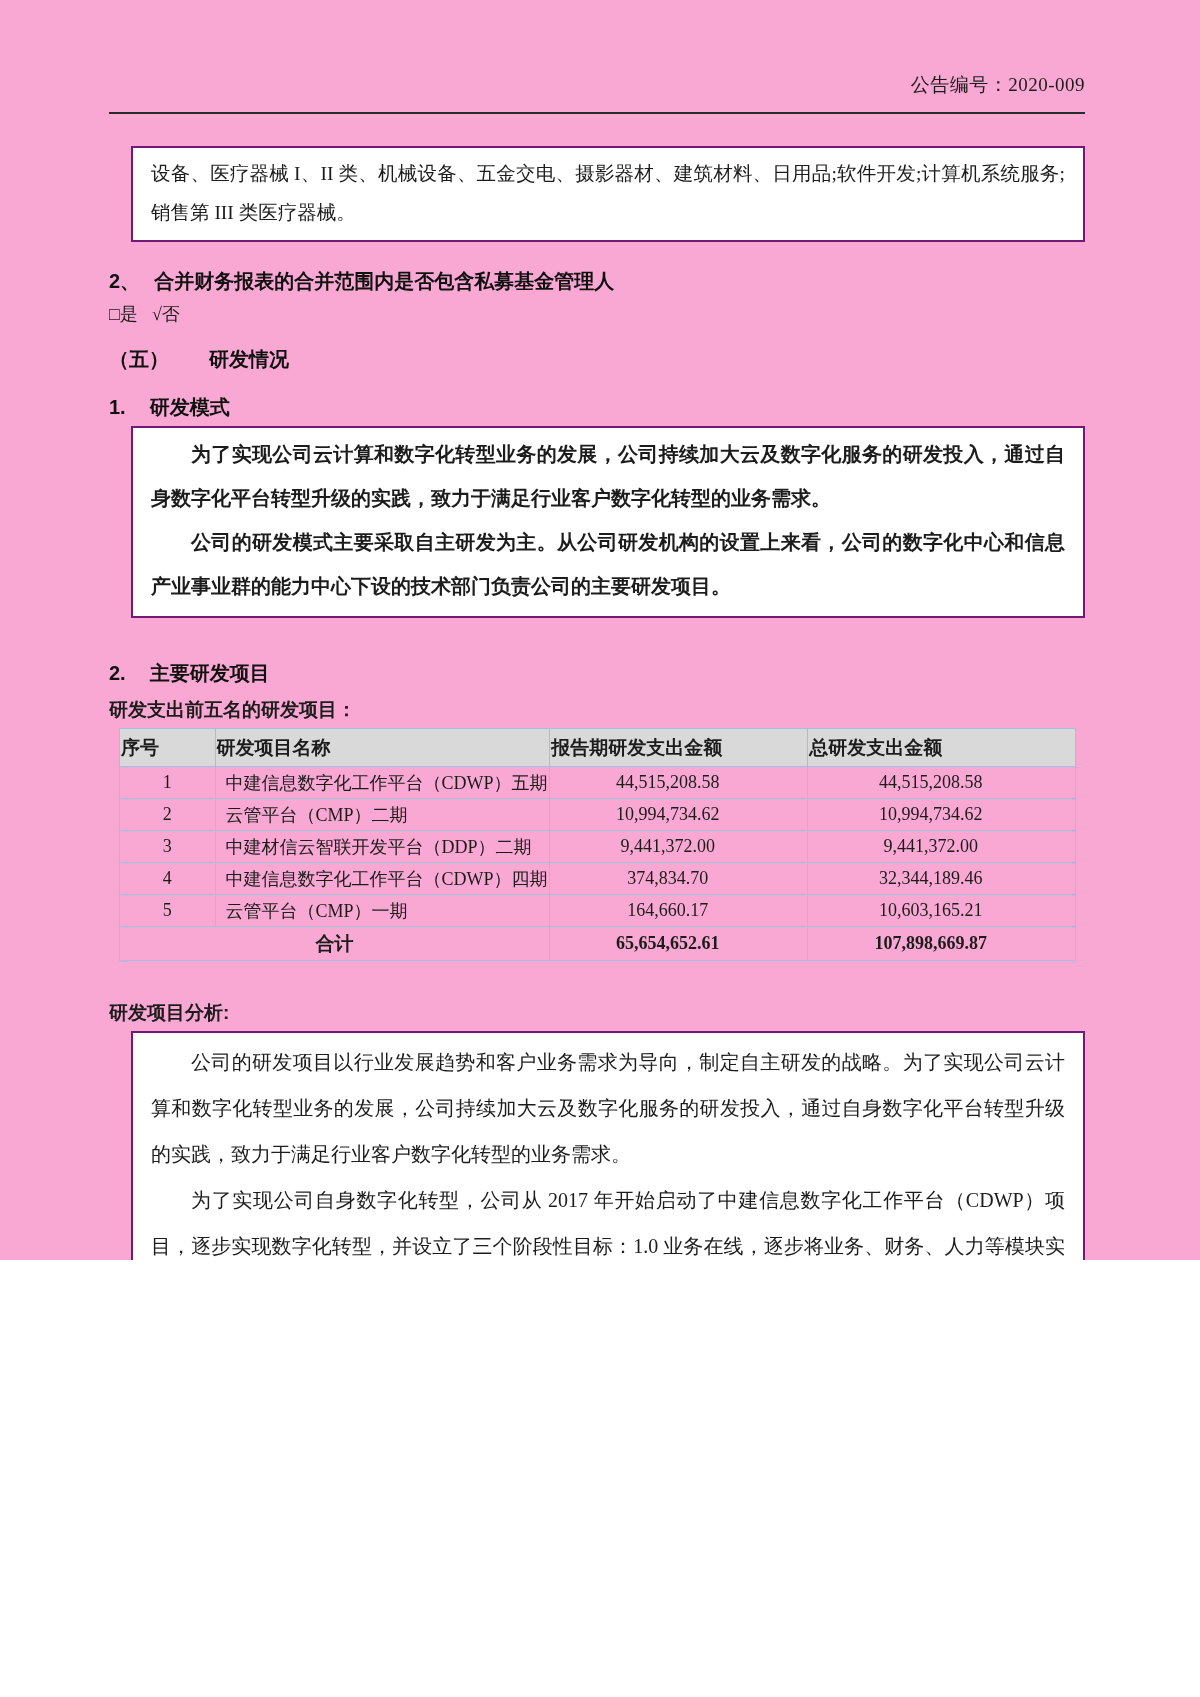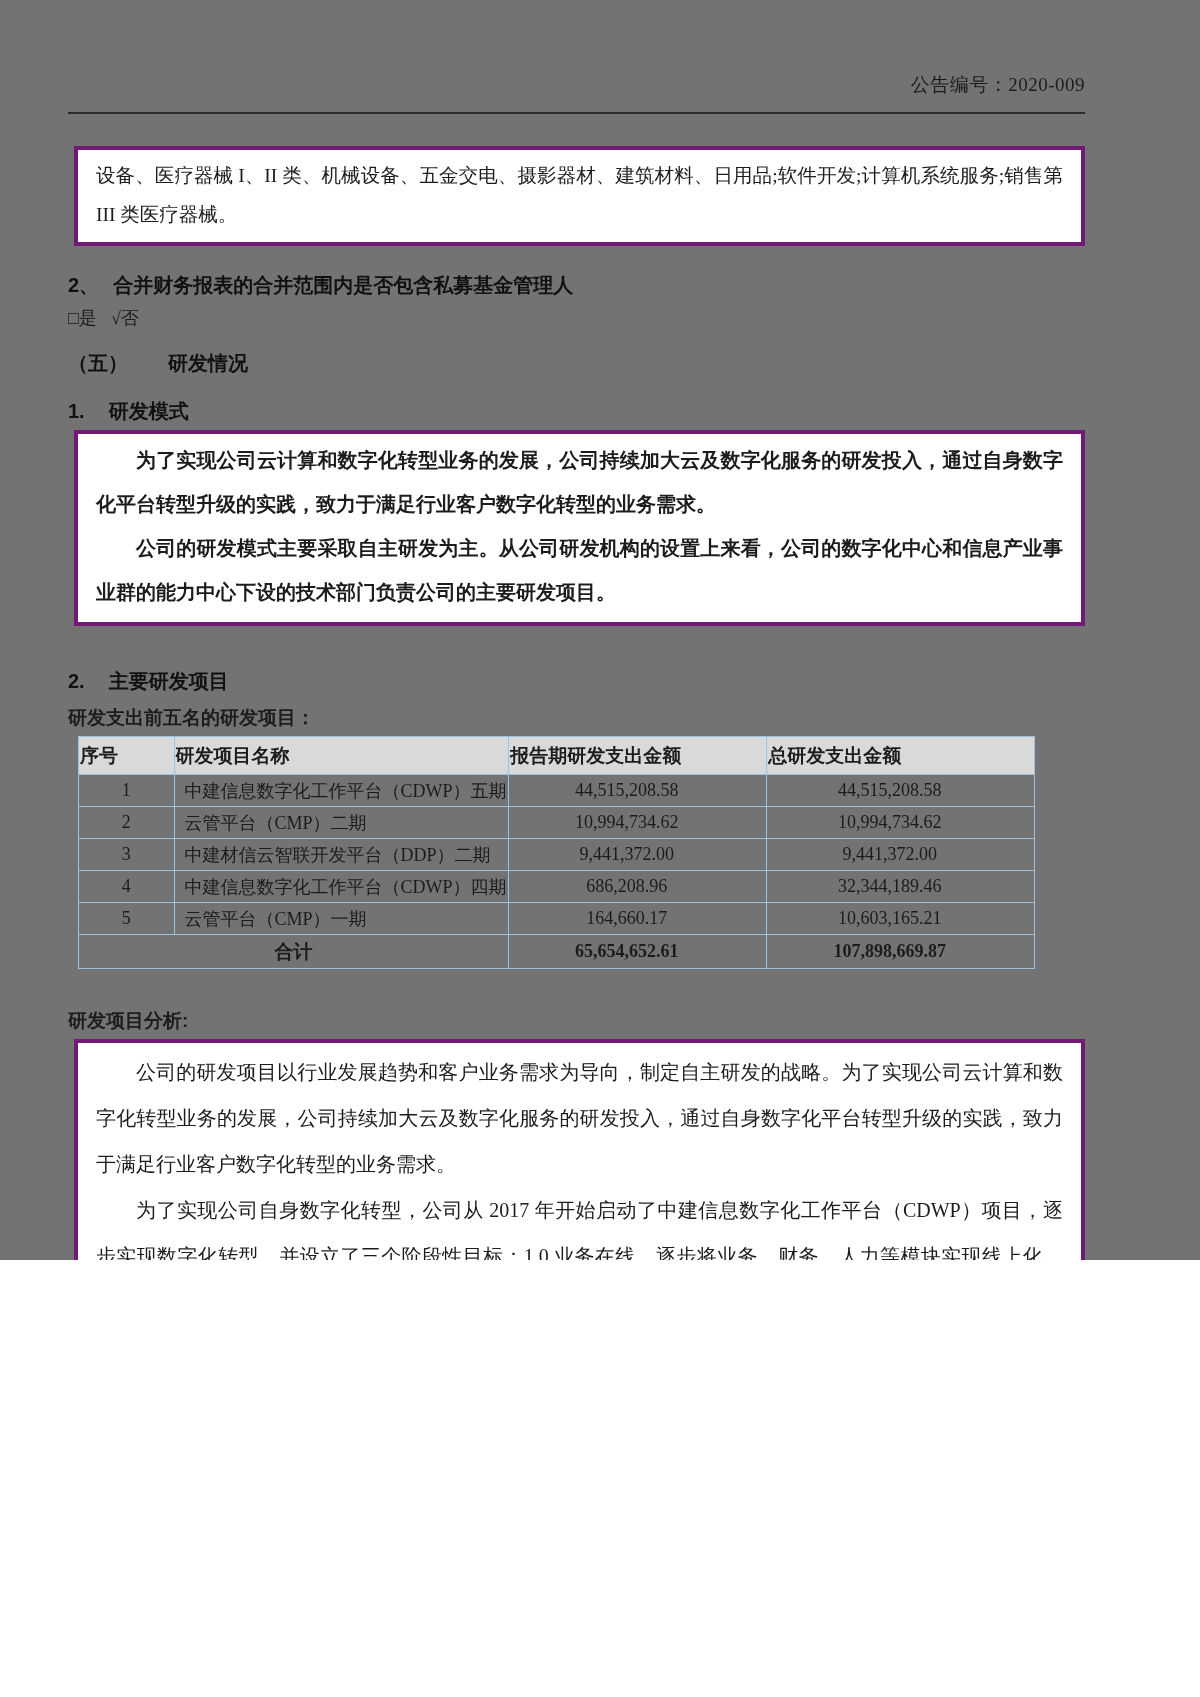--- a/index.html
+++ b/index.html
@@ -1,40 +1,40 @@
 <!DOCTYPE html>
 <html><head>
 <meta charset="utf-8">
 <style>
   html, body { margin: 0; padding: 0; background: #ffffff; }
   .page {
     position: relative;
     width: 1200px;
     height: 1260px;
-    background: #737373;
+    background: #f9a8d4;
     box-sizing: border-box;
-    padding: 74px 115px 0 68px;
+    padding: 74px 115px 0 109px;
     font-family: "Liberation Serif", "DejaVu Serif", serif;
     color: #1c1c1c;
     overflow: hidden;
   }
   .header-note {
     display: block;
     text-align: right;
     font-size: 19px;
     line-height: 22px;
     letter-spacing: 0.5px;
   }
   .header-rule {
     margin-top: 16px;
     border-bottom: 2.5px solid #2b2b2b;
   }
   .blue-box {
-    border: 4px solid #701a75;
-    margin-left: 6px;
+    border: 2px solid #701a75;
+    margin-left: 22px;
     background: #ffffff;
   }
   .box1 { margin-top: 32px; padding: 6px 18px 8px 18px; }
   .box1 p {
     margin: 0;
     font-size: 19.5px;
     line-height: 39px;
     text-align: justify;
   }
   .h-row {
@@ -189,21 +189,21 @@
       </tr>
       <tr>
         <td class="cell-idx">3</td>
         <td class="cell-name">中建材信云智联开发平台（DDP）二期</td>
         <td class="cell-amount">9,441,372.00</td>
         <td class="cell-amount">9,441,372.00</td>
       </tr>
       <tr>
         <td class="cell-idx">4</td>
         <td class="cell-name">中建信息数字化工作平台（CDWP）四期</td>
-        <td class="cell-amount">686,208.96</td>
+        <td class="cell-amount">374,834.70</td>
         <td class="cell-amount">32,344,189.46</td>
       </tr>
       <tr>
         <td class="cell-idx">5</td>
         <td class="cell-name">云管平台（CMP）一期</td>
         <td class="cell-amount">164,660.17</td>
         <td class="cell-amount">10,603,165.21</td>
       </tr>
       <tr class="total-row">
         <td class="cell-label" colspan="2">合计</td>

